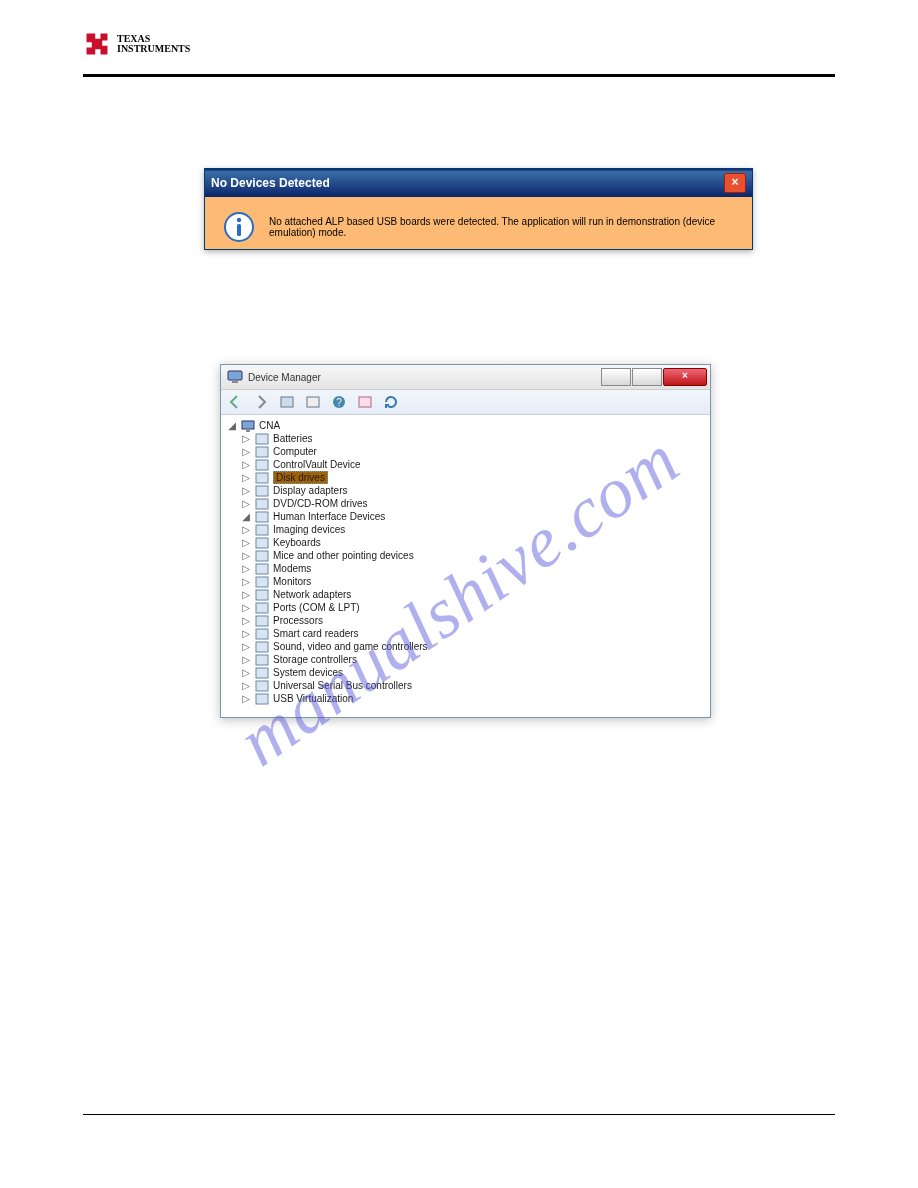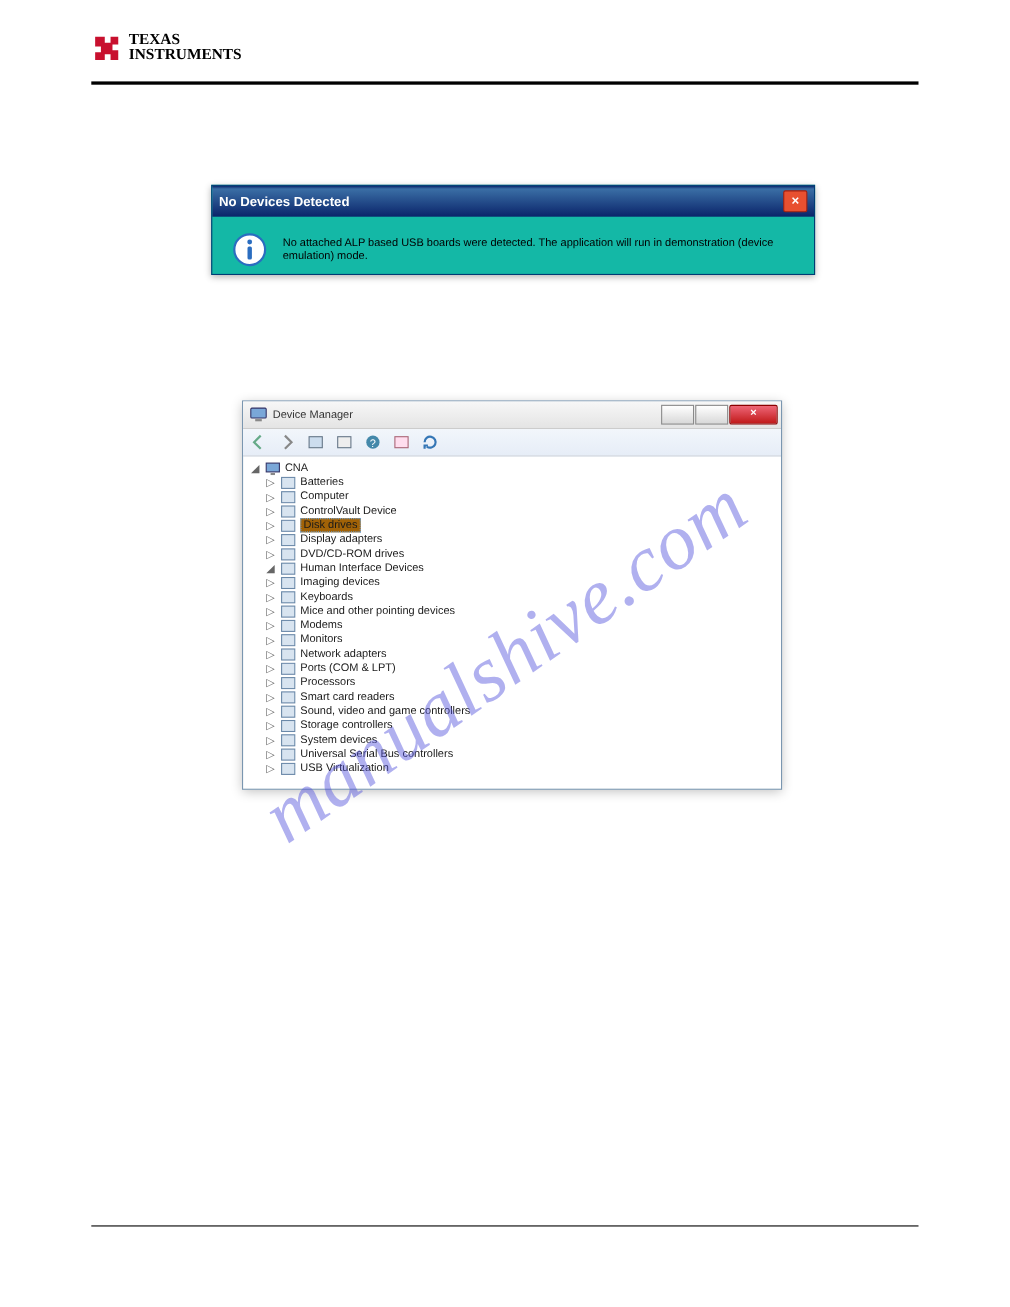--- a/index.html
+++ b/index.html
@@ -1,25 +1,25 @@
 <!DOCTYPE html>
 <html><head>
 <meta charset="utf-8">
 <style>
   html,body{margin:0;padding:0;background:#fff;font-family:Arial,Helvetica,sans-serif;color:#000;}
   .page{width:918px;height:1188px;position:relative;margin:0 auto;background:#fff;}
   .header{position:absolute;left:83px;right:83px;top:30px;height:44px;}
   .ti-logo{position:absolute;left:0;top:0;display:flex;align-items:center;gap:6px;}
   .ti-mark{width:28px;height:28px;}
-  .ti-text{display:flex;flex-direction:column;line-height:1;font-weight:bold;font-family:Georgia,serif;color:#000;font-size:14px;}
+  .ti-text{display:flex;flex-direction:column;line-height:1;font-weight:bold;font-family:Georgia,serif;color:#000;font-size:10px;}
   .ti-text span{display:block;}
   .header-rule{position:absolute;left:83px;right:83px;top:74px;border-top:3px solid #000;}
 
   
-  .dlg{position:absolute;left:192px;top:168px;width:547px;border:1px solid #003c74;background:#14b8a6;box-shadow:0 2px 6px rgba(0,0,0,.3);}
+  .dlg{position:absolute;left:204px;top:168px;width:547px;border:1px solid #003c74;background:#fdba74;box-shadow:0 2px 6px rgba(0,0,0,.3);}
   .dlg-title{background:linear-gradient(#0a246a,#3a6ea5 10%,#0a246a);color:#fff;font-weight:bold;font-size:12px;padding:4px 6px;display:flex;justify-content:space-between;align-items:center;}
   .dlg-close{width:20px;height:18px;background:#e85030;border:1px solid #a02010;color:#fff;text-align:center;font:bold 12px/16px Arial;border-radius:2px;}
   .dlg-body{display:flex;align-items:center;padding:14px 18px 6px;gap:14px;}
   .dlg-icon{width:32px;height:32px;flex:none;}
   .dlg-msg{font-size:10px;color:#000;}
   .dlg-btnrow{text-align:center;padding:6px 0 12px;}
   .dlg-ok{width:70px;height:20px;font-size:11px;border:1px solid #003c74;background:linear-gradient(#fff,#e4e4e4);border-radius:2px;}
 
   
   .dm{position:absolute;left:220px;top:364px;width:489px;height:352px;border:1px solid #7a96b0;background:#fff;box-shadow:0 2px 10px rgba(0,0,0,.25);font-size:10px;}

